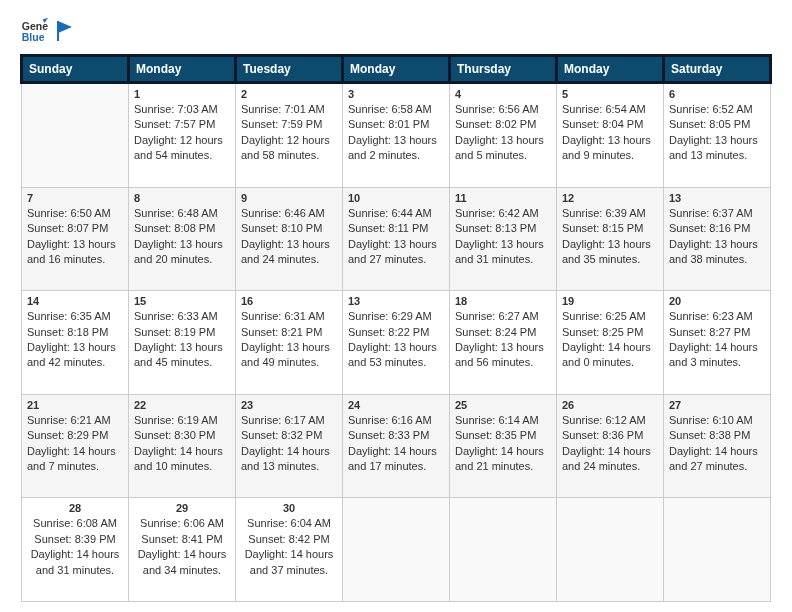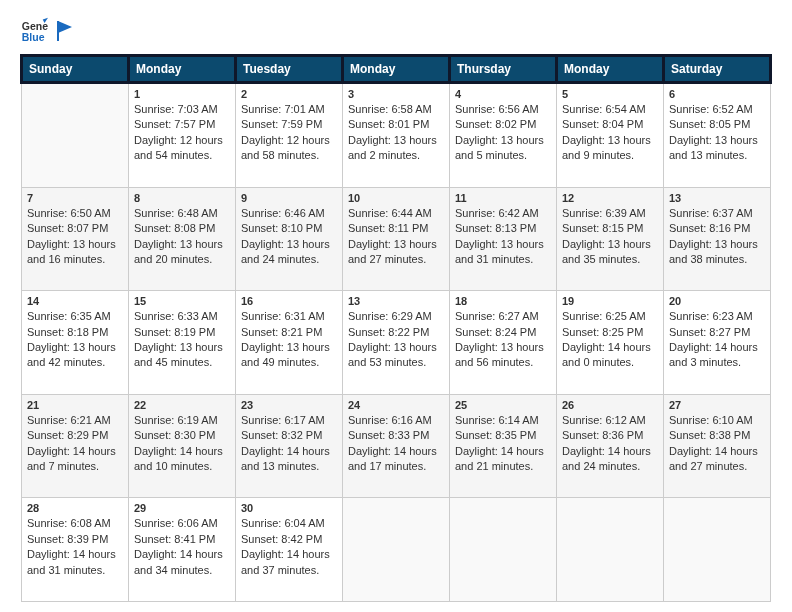--- a/index.html
+++ b/index.html
@@ -82,20 +82,21 @@
     .day-info {
       font-size: 11px;
       line-height: 1.4;
       color: #333;
     }
     .empty-cell {
       background: #f9f9f9 !important;
     }
     .last-row td {
       height: 65px;
+      text-align: center;
     }
   </style>
 </head>
 <body>
 
 <div class="page">
   <div class="header">
     <div class="logo">
       <svg class="logo-icon" viewBox="0 0 32 32" xmlns="http://www.w3.org/2000/svg">
         <text x="2" y="16" font-size="12" font-weight="bold" fill="#333" font-family="Arial">General</text>

